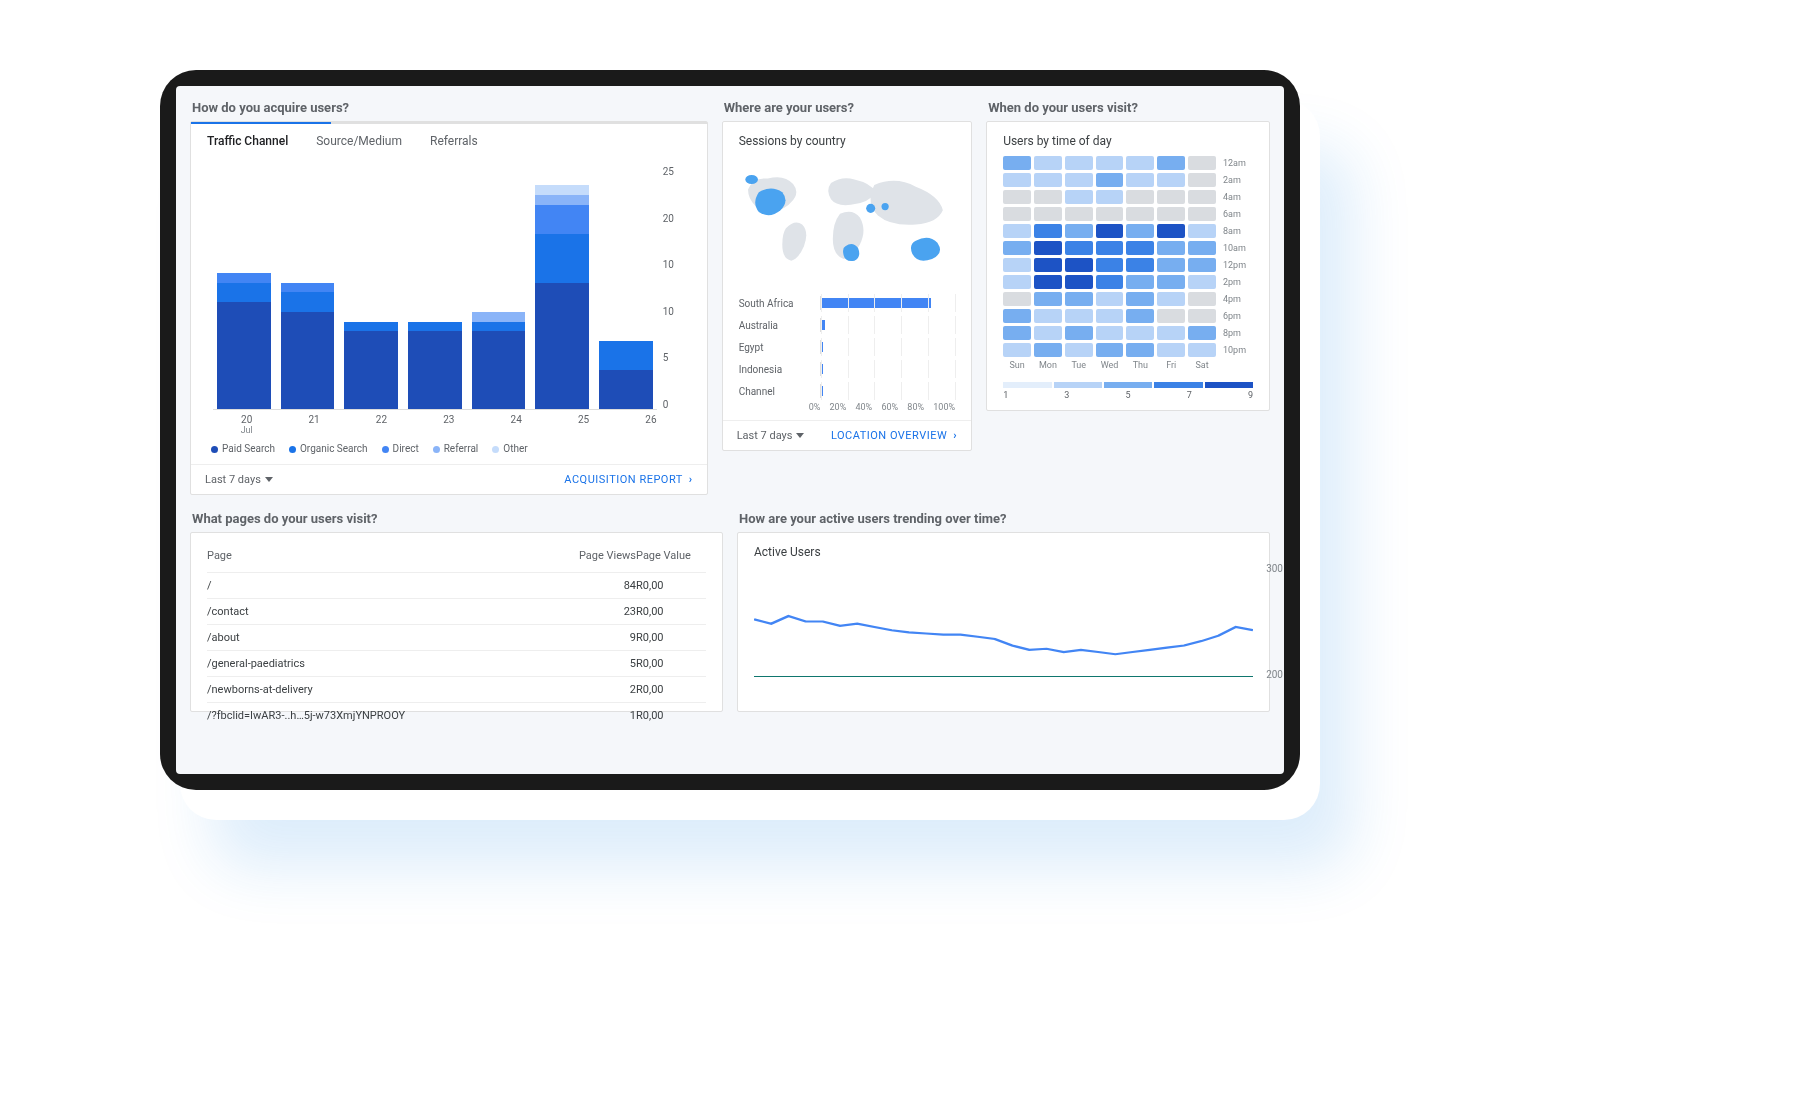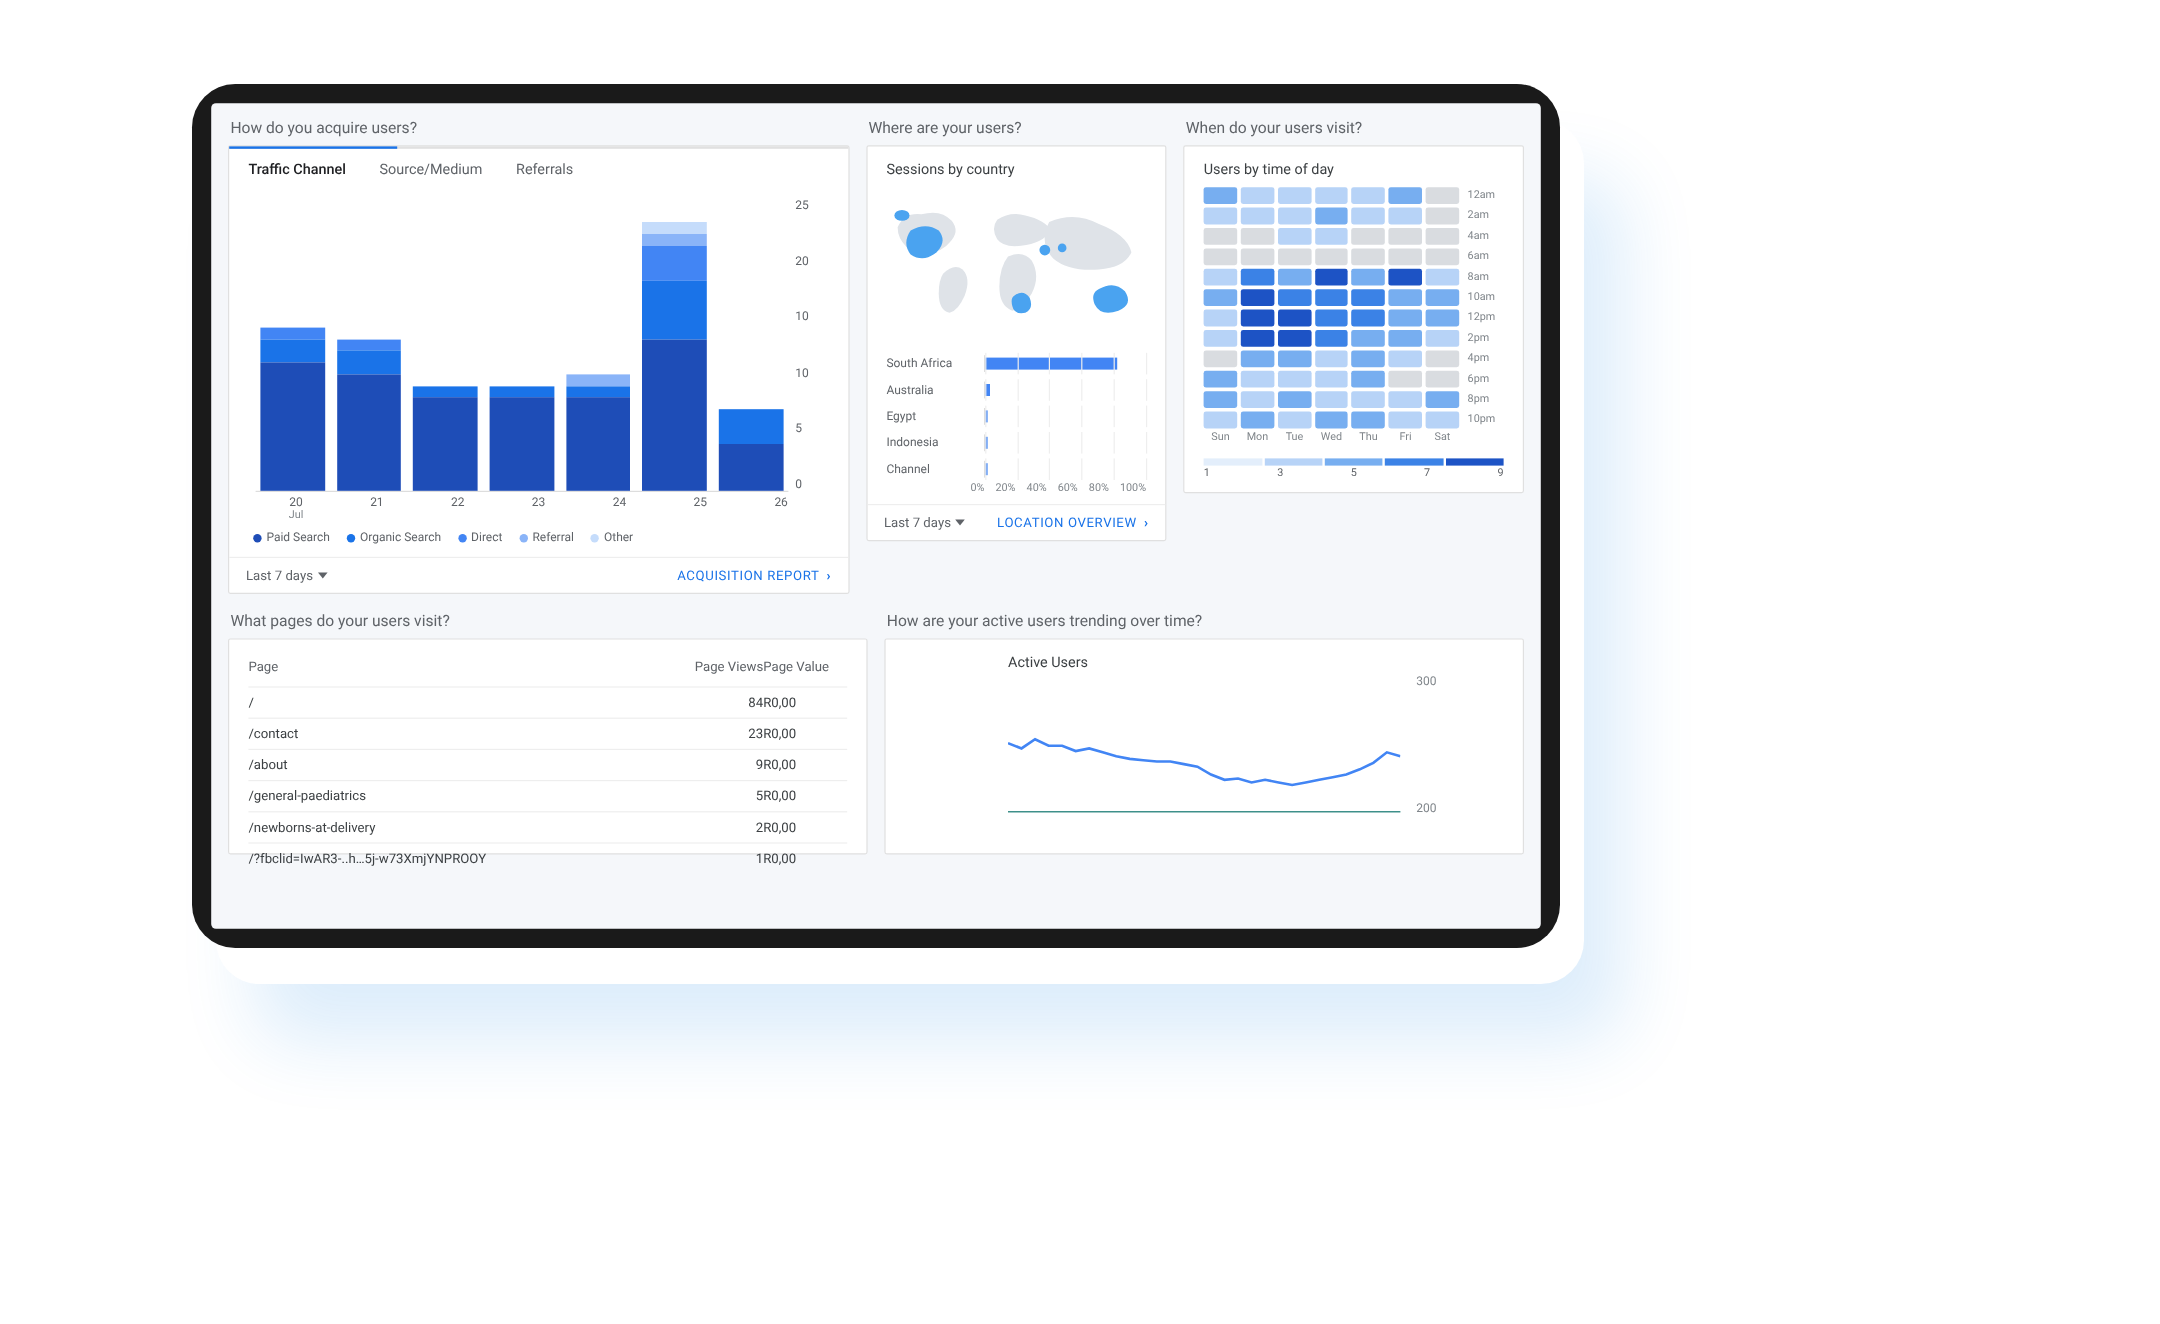--- a/index.html
+++ b/index.html
@@ -34,21 +34,21 @@
     border-radius: 4px;
     padding: 12px 14px;
     overflow: hidden;
     color: #5f6368;
     font-size: 12px;
   }
   .row { display: flex; gap: 14px; }
   .section-title {
     font-size: 13px;
     color: #5f6368;
-    font-weight: 400;
+    font-weight: 700;
     margin: 2px 0 6px 2px;
   }
   .card {
     background: #fff;
     border: 1px solid #e0e0e0;
     border-radius: 2px;
     display: flex;
     flex-direction: column;
   }
   .card-body { padding: 12px 16px 8px; flex: 1; display:flex; flex-direction:column; }
@@ -495,21 +495,21 @@
                     <div class="c-value">R0,00</div>
                   </div>
                 </div>
         </div>
       </div>
     </div>
   </div>
 
   <div style="flex:1.15;display:flex;flex-direction:column;">
     <div class="section-title">How are your active users trending over time?</div>
-    <div class="card" style="height:180px;align-items:center;">
+    <div class="card" style="height:180px;">
       <div class="card-body">
         <div class="card-subtitle">Active Users</div>
         <div class="au-wrap">
           <div class="chart-col">
             <div class="sparkline">
               <span class="ylab" style="top:-4px;" id="au-ytop">300</span>
               <span class="ylab" style="bottom:-4px;" id="au-ybot">200</span>
               <svg viewBox="0 0 300 100" preserveAspectRatio="none">
                       <polyline id="au-line" fill="none" stroke="#4285f4" stroke-width="2" points="0,48 10.344827586206897,52 20.689655172413794,44.99999999999999 31.03448275862069,50 41.37931034482759,50 51.724137931034484,54 62.06896551724138,52 72.41379310344828,55.00000000000001 82.75862068965517,58.00000000000001 93.10344827586208,60 103.44827586206897,61 113.79310344827586,62 124.13793103448276,62 134.48275862068965,64 144.82758620689657,65.99999999999999 155.17241379310346,72 165.51724137931035,76 175.86206896551724,75 186.20689655172416,78 196.55172413793102,76 206.89655172413794,78 217.24137931034483,80 227.58620689655172,78 237.93103448275863,76 248.27586206896552,74 258.6206896551724,72 268.9655172413793,68 279.3103448275862,63 289.65517241379314,55.00000000000001 300,58.00000000000001"></polyline>
                     </svg>

